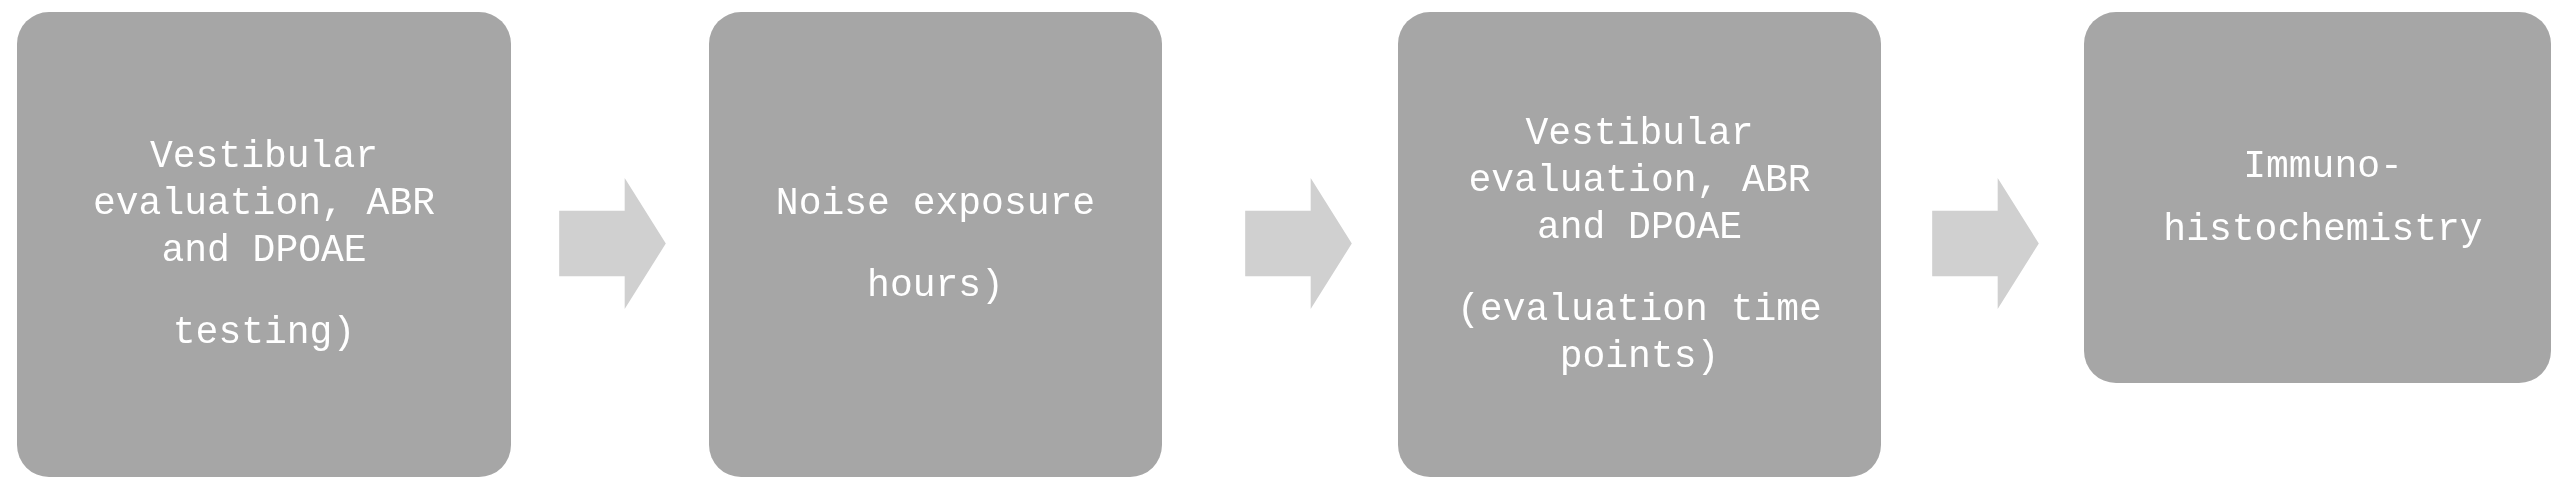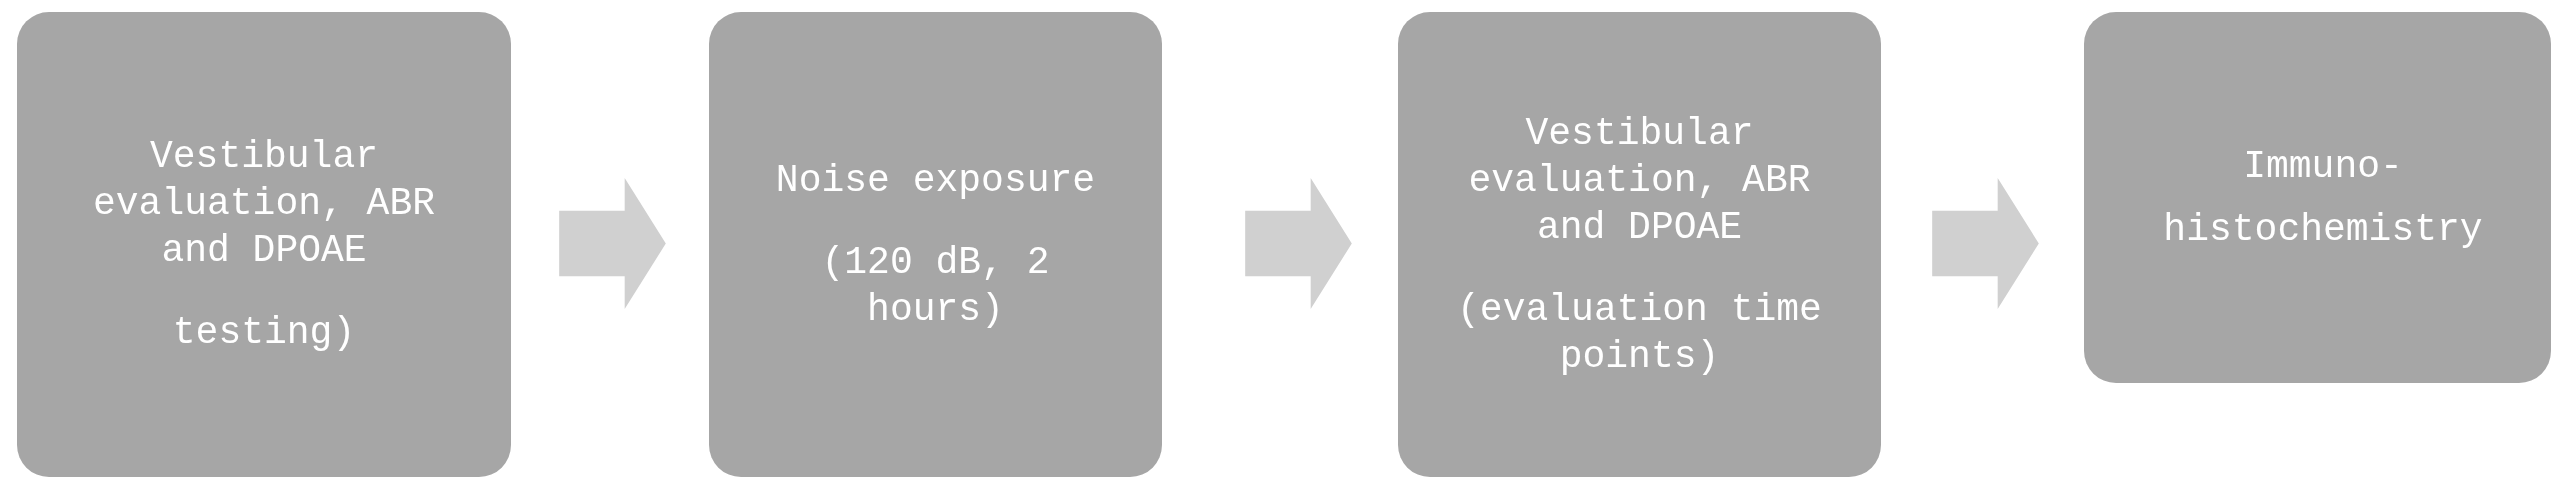--- a/index.html
+++ b/index.html
@@ -87,21 +87,20 @@
   <div class="flow-arrow" id="arrow-1">
     <svg viewBox="0 0 140 172" xmlns="http://www.w3.org/2000/svg" aria-hidden="true">
       <polygon points="0,43 86,43 86,0 140,86 86,172 86,129 0,129" fill="#d0d0d0"></polygon>
     </svg>
   </div>
 
   <div class="process-box" id="box-2">
     <div class="box-text-block">
       <span class="box-line">Noise exposure</span>
       <span class="para-gap"></span>
-      <span class="box-line">(120 dB, 2</span>
       <span class="box-line">hours)</span>
     </div>
   </div>
 
   <div class="flow-arrow" id="arrow-2">
     <svg viewBox="0 0 140 172" xmlns="http://www.w3.org/2000/svg" aria-hidden="true">
       <polygon points="0,43 86,43 86,0 140,86 86,172 86,129 0,129" fill="#d0d0d0"></polygon>
     </svg>
   </div>
 

